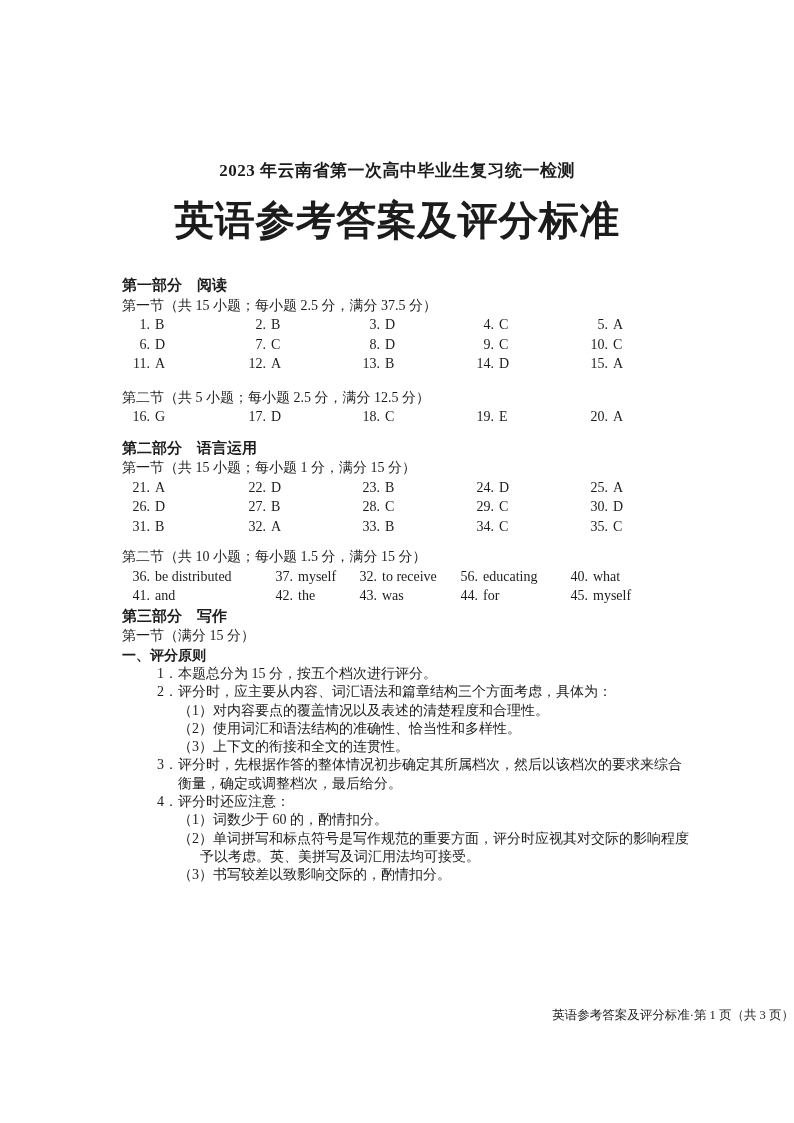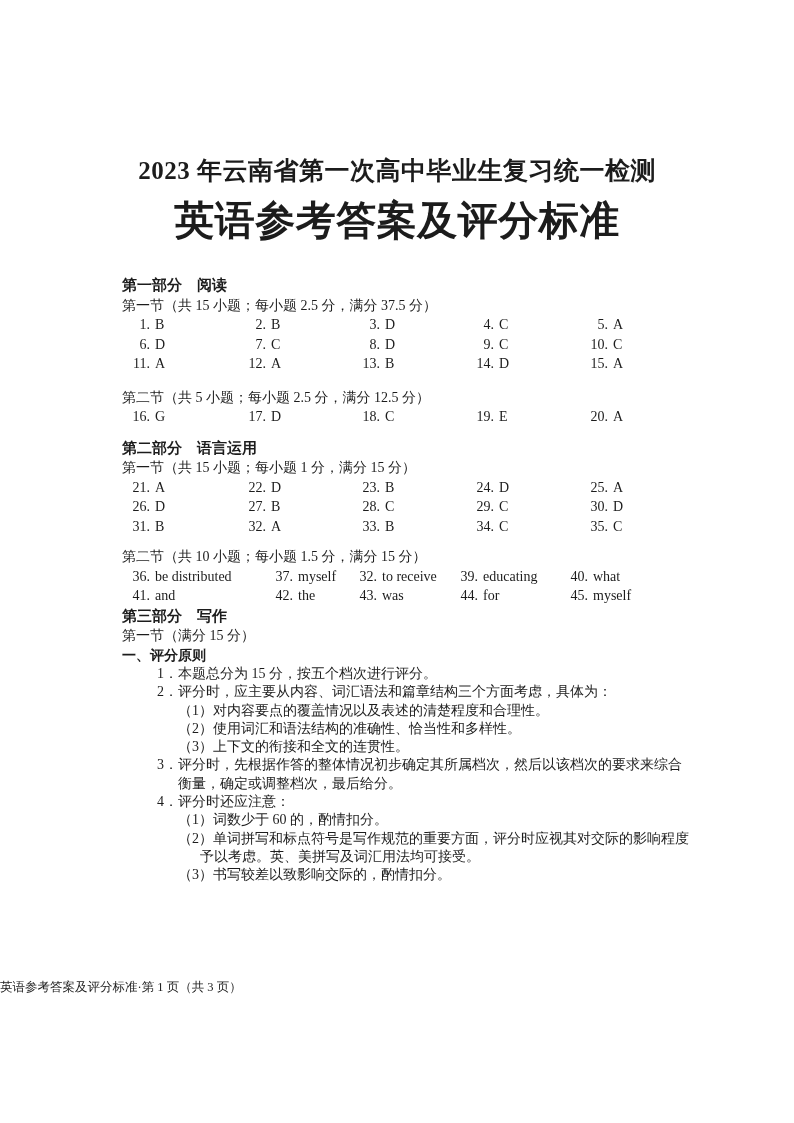--- a/index.html
+++ b/index.html
@@ -1,19 +1,19 @@
 <!DOCTYPE html>
 <html><head>
 <meta charset="utf-8">
 <style>
   html,body{margin:0;padding:0;}
   body{width:794px;height:1123px;background:#ffffff;color:#1c1c1c;
        font-family:"Liberation Serif","DejaVu Serif",serif;}
   .page{position:relative;width:794px;height:1123px;overflow:hidden;background:#ffffff;}
-  .t1{padding-top:158px;text-align:center;font-weight:bold;font-size:25px;line-height:25px;letter-spacing:.5px;}
+  .t1{padding-top:158px;text-align:center;font-weight:bold;font-size:17px;line-height:25px;letter-spacing:.5px;}
   .t2{margin-top:21px;text-align:center;font-weight:bold;font-size:40px;line-height:34px;letter-spacing:.5px;}
   .content{width:600px;margin:38px 0 0 122px;font-size:14px;line-height:19.5px;}
   .part-h{font-weight:bold;font-size:15px;}
   .gap14{margin-top:14px;}
   .gap12{margin-top:12px;}
   .gap11{margin-top:11px;}
   .gap15{margin-top:1px;}
   .agrid{display:grid;margin-left:-3px;grid-template-columns:116px 114px 114px 114px 1fr;}
   .g36{grid-template-columns:143px 84px 101px 110px 1fr;}
   .cell{white-space:nowrap;margin-left:11px;}
@@ -21,21 +21,21 @@
   .qa{margin-left:5px;}
   .notes-label{display:inline-block;width:36px;white-space:nowrap;}
   .note-line2{padding-left:36px;}
   .note-cont{padding-left:57px;}
   .rules-h{font-weight:bold;}
   .wlist{line-height:18.3px;}
   .w-item{padding-left:35px;}
   .w-sub{padding-left:56px;}
   .w-cont{padding-left:56px;}
   .w-sub-cont{padding-left:78px;}
-  .footer{position:absolute;left:0;top:979px;width:100%;text-align:left;font-size:12.5px;line-height:16px;}
+  .footer{position:absolute;left:0;top:1007px;width:100%;text-align:right;font-size:12.5px;line-height:16px;}
 </style>
 </head>
 <body>
 
 <div class="page">
   <div class="t1">2023 年云南省第一次高中毕业生复习统一检测</div>
   <div class="t2">英语参考答案及评分标准</div>
 
   <div class="content">
 
@@ -86,21 +86,21 @@
       <div class="cell"><span class="qn">33.</span><span class="qa">B</span></div>
       <div class="cell"><span class="qn">34.</span><span class="qa">C</span></div>
       <div class="cell"><span class="qn">35.</span><span class="qa">C</span></div>
     </div>
 
     <div class="gap11">第二节（共 10 小题；每小题 1.5 分，满分 15 分）</div>
     <div class="agrid g36">
       <div class="cell"><span class="qn">36.</span><span class="qa">be distributed</span></div>
       <div class="cell"><span class="qn">37.</span><span class="qa">myself</span></div>
       <div class="cell"><span class="qn">32.</span><span class="qa">to receive</span></div>
-      <div class="cell"><span class="qn">39.</span><span class="qa">educating</span></div>
+      <div class="cell"><span class="qn">56.</span><span class="qa">educating</span></div>
       <div class="cell"><span class="qn">40.</span><span class="qa">what</span></div>
       <div class="cell"><span class="qn">41.</span><span class="qa">and</span></div>
       <div class="cell"><span class="qn">42.</span><span class="qa">the</span></div>
       <div class="cell"><span class="qn">43.</span><span class="qa">was</span></div>
       <div class="cell"><span class="qn">44.</span><span class="qa">for</span></div>
       <div class="cell"><span class="qn">45.</span><span class="qa">myself</span></div>
     </div>
 
 
     <div class="part-h gap15">第三部分　写作</div>

